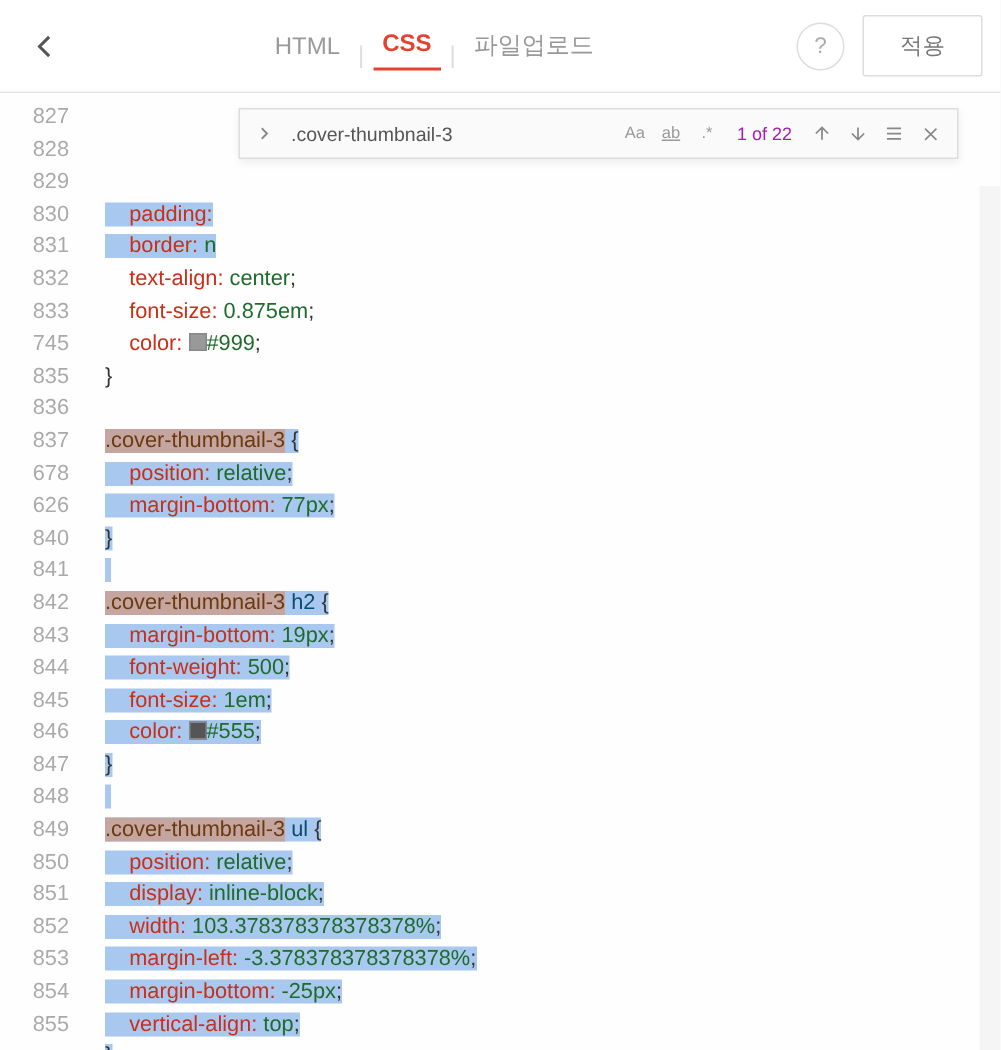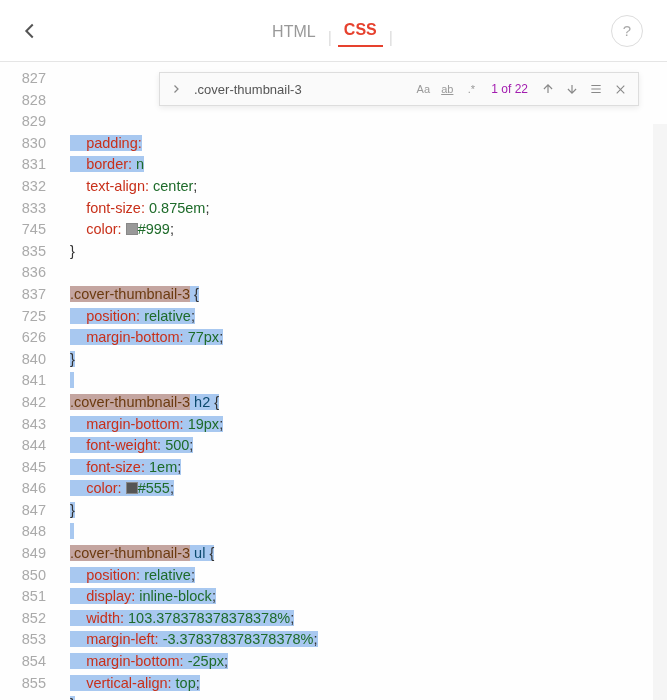--- a/index.html
+++ b/index.html
@@ -42,22 +42,24 @@
   <div class="back-btn">
     <svg width="22" height="22" viewBox="0 0 24 24" fill="none" stroke="currentColor" stroke-width="2.2">
         <path d="M15 5l-7 7 7 7"></path>
       </svg>
   </div>
   <div class="tabs">
       <div class="tab">HTML</div>
       <span class="tab-sep">|</span>
       <div class="tab active">CSS</div>
       <span class="tab-sep">|</span>
+      <div class="tab">파일업로드</div>
     </div>
   <div class="help-btn">?</div>
+  <button class="apply-btn">적용</button>
 </div>
 
 <div class="editor">
   <div class="find-bar">
     <div class="find-toggle">
       <svg width="12" height="12" viewBox="0 0 24 24" fill="none" stroke="currentColor" stroke-width="2.5">
           <path d="M9 5l7 7-7 7"></path>
         </svg>
     </div>
     <input class="find-input" value=".cover-thumbnail-3" style="">
@@ -93,21 +95,21 @@
         <div>828</div>
         <div>829</div>
         <div>830</div>
         <div>831</div>
         <div>832</div>
         <div>833</div>
         <div>745</div>
         <div>835</div>
         <div>836</div>
         <div>837</div>
-        <div>725</div>
+        <div>678</div>
         <div>626</div>
         <div>840</div>
         <div>841</div>
         <div>842</div>
         <div>843</div>
         <div>844</div>
         <div>845</div>
         <div>846</div>
         <div>847</div>
         <div>848</div>

